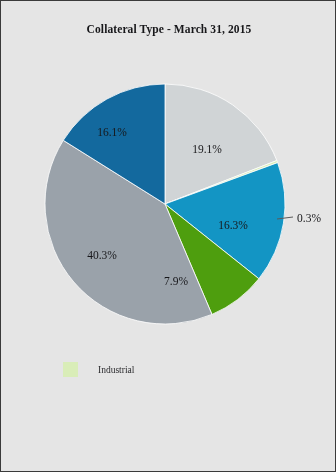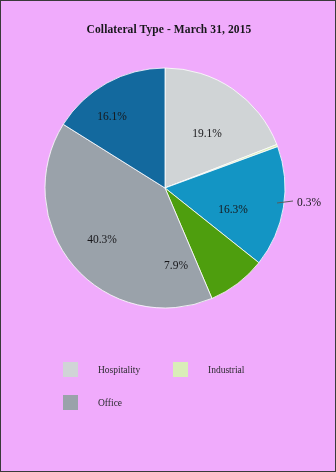--- a/index.html
+++ b/index.html
@@ -12,36 +12,36 @@
     height: 472px;
     font-family: "Liberation Serif", "DejaVu Serif", serif;
     overflow: hidden;
   }
   #page {
     position: relative;
     width: 336px;
     height: 472px;
     box-sizing: border-box;
     border: 1px solid #3a3a3a;
-    background: #f0abfc;
+    background: #e5e5e5;
   }
   #chart-title {
     position: absolute;
     top: 22px;
     left: 0;
     width: 336px;
     text-align: center;
     font-size: 11.5px;
     font-weight: bold;
     color: #17171a;
     letter-spacing: 0.1px;
   }
   #pie-area {
     position: absolute;
-    top: 48px;
+    top: 64px;
     left: 0;
     width: 280px;
     height: 285px;
   }
   #pie-svg {
     display: block;
   }
   .slice-label {
     font-family: "Liberation Serif", "DejaVu Serif", serif;
     font-size: 11.5px;
@@ -113,26 +113,18 @@
       <text class="slice-label" x="232" y="164" text-anchor="middle">16.3%</text>
 
       <text class="slice-label" x="175" y="220" text-anchor="middle">7.9%</text>
 
       <text class="slice-label" x="101" y="194" text-anchor="middle">40.3%</text>
     </svg>
   </div>
 
   <div id="legend">
     <div class="legend-item">
-      <span class="legend-swatch" style="background: rgb(208, 212, 214);"></span>
-      <span class="legend-label">Hospitality</span>
-    </div>
-    <div class="legend-item">
       <span class="legend-swatch" style="background: rgb(217, 237, 184);"></span>
       <span class="legend-label">Industrial</span>
-    </div>
-    <div class="legend-item">
-      <span class="legend-swatch" style="background: rgb(154, 162, 170);"></span>
-      <span class="legend-label">Office</span>
     </div>
   </div>
 
 </div>
 
 </body></html>

